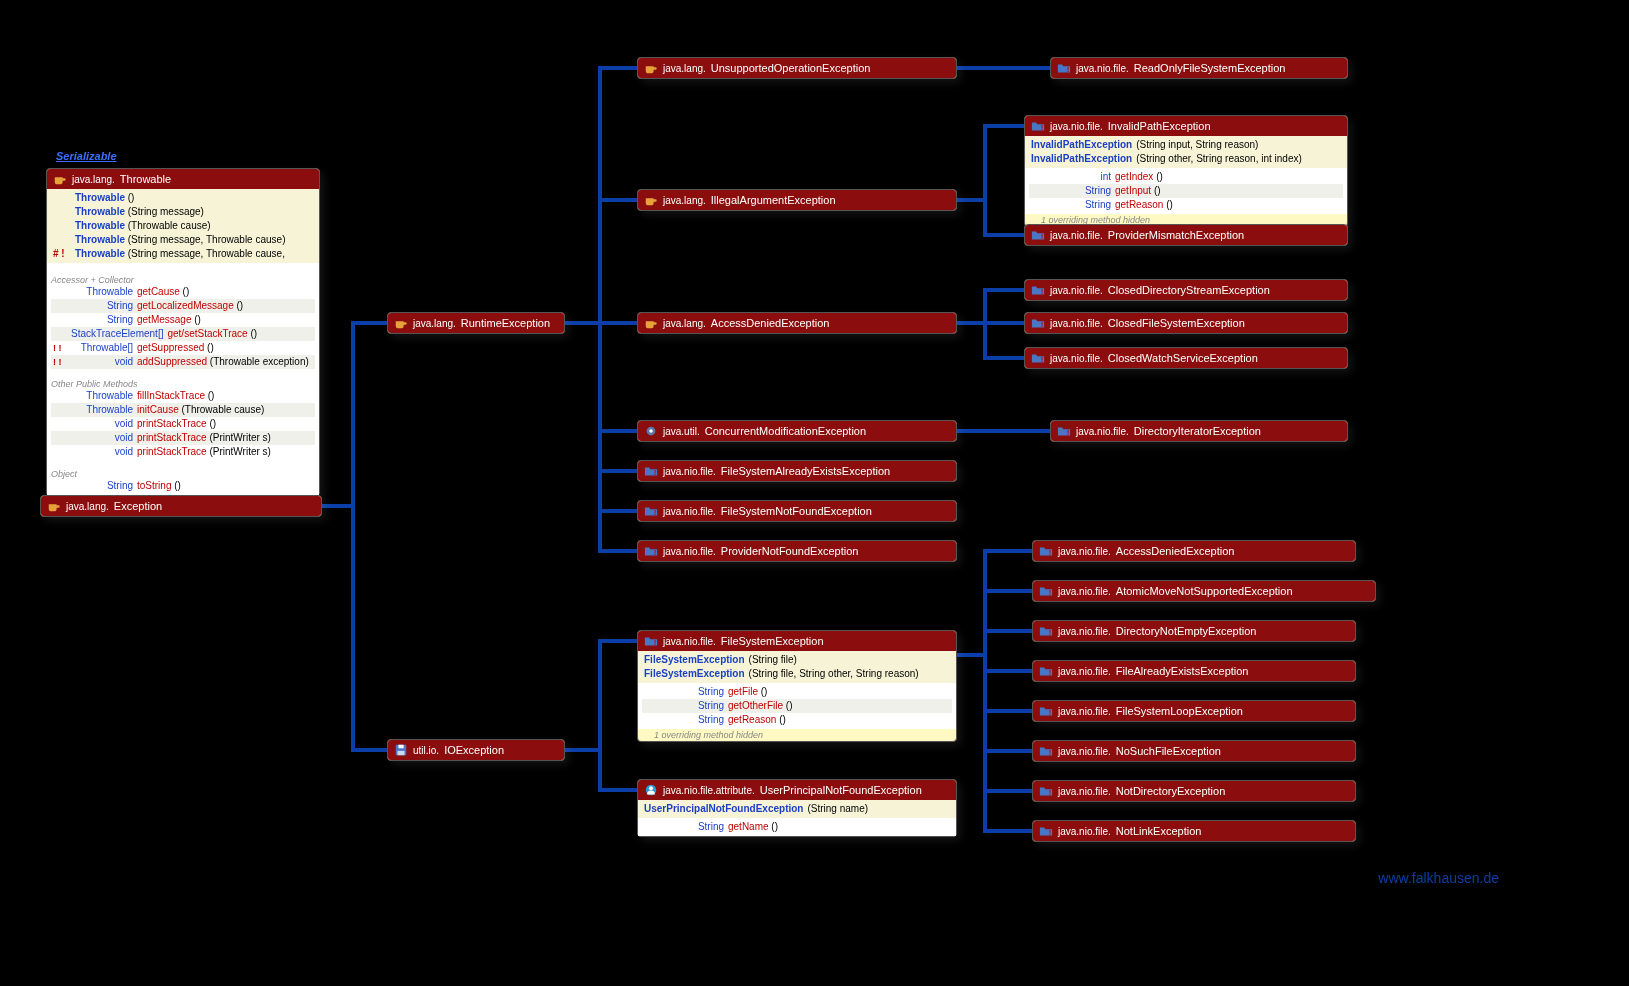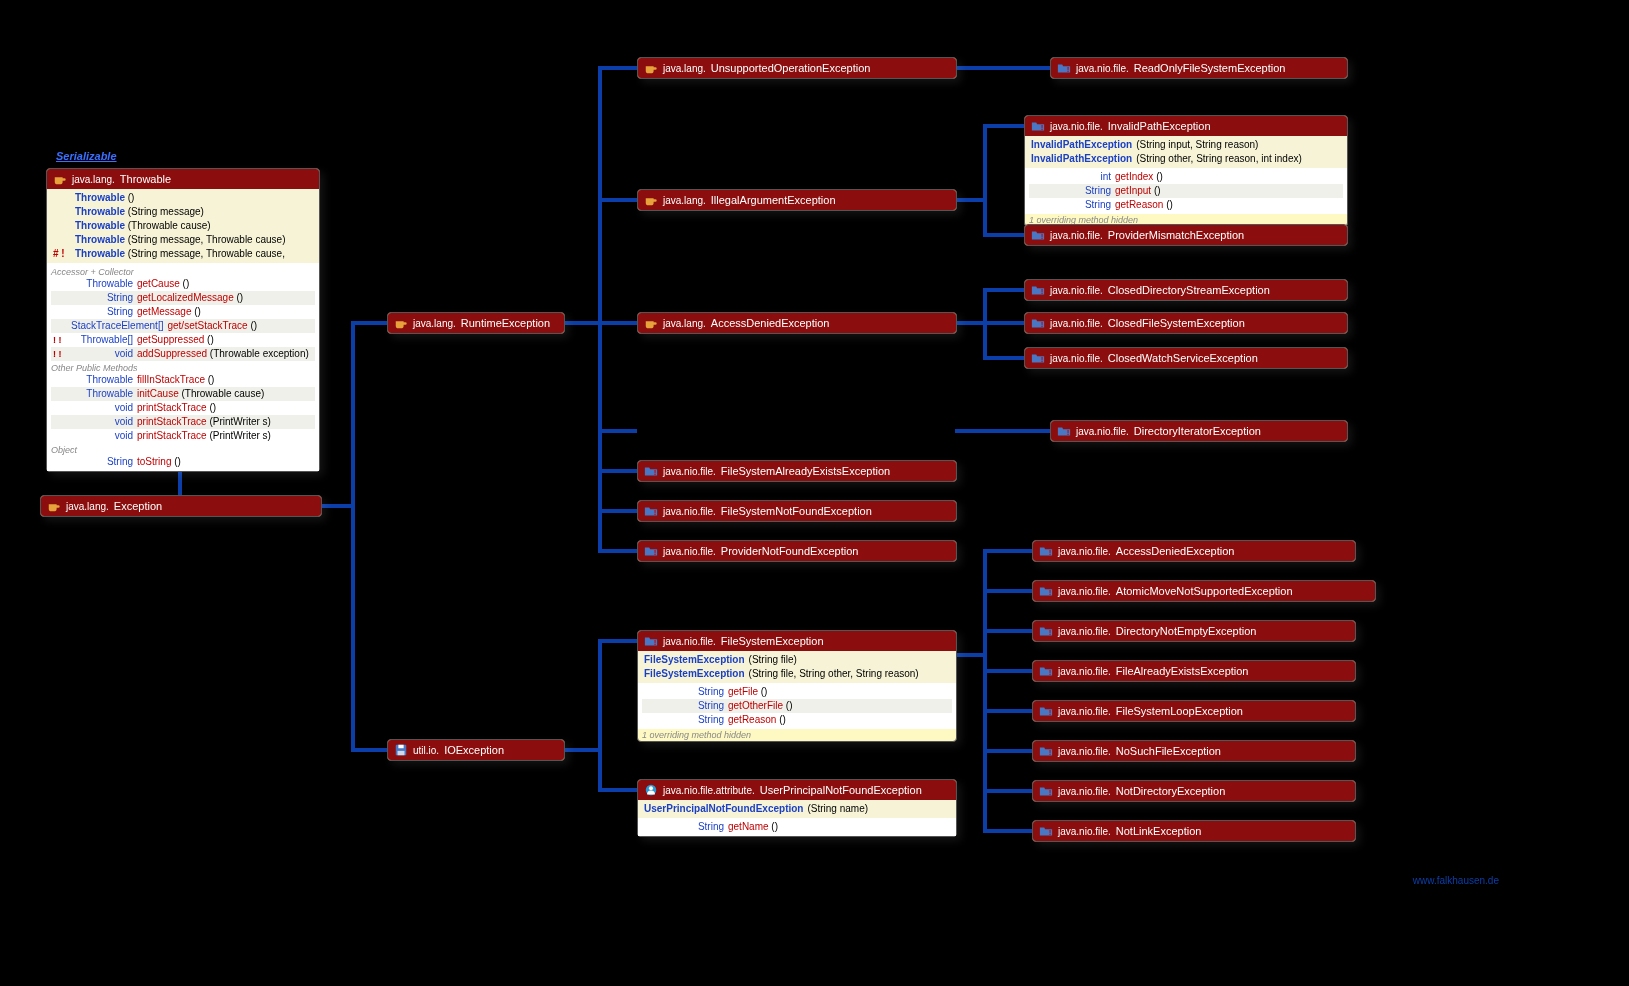--- a/index.html
+++ b/index.html
@@ -3,31 +3,31 @@
 <meta charset="utf-8">
 <style>
 html,body{margin:0;padding:0;background:#000;font-family:Verdana,Arial,sans-serif;font-size:10px;color:#000;overflow:hidden}
 .canvas{position:relative;width:1629px;height:986px}
 .box{position:absolute;background:#fef9c3;border:1px solid #555;border-radius:4px;box-shadow:4px 4px 8px rgba(255,255,255,0.08)}
 .hdr{background:#8b0d0d;color:#fff;padding:3px 6px;border-radius:3px 3px 0 0;display:flex;align-items:center;gap:5px;font-size:11px}
 .hdr.only{border-radius:3px}
 .pkg{font-weight:normal;font-size:10px}
 .cls{font-weight:normal}
 .body{background:#fff;padding:2px 4px;font-size:10px}
-.body .sec-title{color:#888;font-style:italic;font-size:9px;margin-top:2px}
+.body .sec-title{color:#888;font-style:italic;font-size:9px;margin-top:10px}
 .body .row{display:flex;gap:4px;align-items:baseline;padding:0 2px;line-height:14px}
 .body .row.alt{background:#f0f0ea}
 .typecol{text-align:right;min-width:62px;color:#1a3fc7}
 .nm{color:#c00000}
 .kw{color:#1a3fc7}
 .serlink{position:absolute;color:#3a6fff;font-style:italic;font-weight:bold;font-size:11px;text-decoration:underline}
-.credit{position:absolute;color:#0b3ea8;font-size:10px}
+.credit{position:absolute;color:#0b3ea8;font-size:14px}
 svg.icon{width:14px;height:14px;flex:none}
 .cream{background:#f6f3d6}
-.hidden-note{color:#888;font-style:italic;font-size:9px;padding:1px 4px}
+.hidden-note{color:#888;font-style:italic;font-size:9px;padding:1px 16px}
 svg#lines{position:absolute;left:0;top:0}
 .mod{color:#c00000;font-weight:bold;}
 </style>
 </head>
 <body>
 
 <div class="canvas">
 
 <svg id="lines" width="1629" height="986">
   <g stroke="#0b3ea8" stroke-width="4" fill="none">
@@ -227,20 +227,30 @@
     </div>
 <div class="box" style="left:637px;top:312px;width:318px">
       <div class="hdr only">
         <svg class="icon" viewBox="0 0 16 16">
           <path fill="#e7a23b" d="M2 6h9v5a3 3 0 01-3 3H5a3 3 0 01-3-3zM11 7h2a1.5 1.5 0 010 3h-2"></path>
         </svg>
         <span class="pkg">java.lang.</span>
         <span class="cls">AccessDeniedException</span>
       </div>
     </div>
+<div class="box" style="left:637px;top:420px;width:318px">
+      <div class="hdr only">
+        <svg class="icon" viewBox="0 0 16 16">
+          <circle cx="8" cy="8" r="5" fill="#5a79a6"></circle>
+          <circle cx="8" cy="8" r="2" fill="#fff"></circle>
+        </svg>
+        <span class="pkg">java.util.</span>
+        <span class="cls">ConcurrentModificationException</span>
+      </div>
+    </div>
 <div class="box" style="left:637px;top:460px;width:318px">
       <div class="hdr only">
         <svg class="icon" viewBox="0 0 16 16">
           <path fill="#4a77c4" d="M1 4h5l1 2h8v7H1z"></path>
           <text x="11" y="12" font-size="9" fill="#c00" font-weight="bold">!</text>
         </svg>
         <span class="pkg">java.nio.file.</span>
         <span class="cls">FileSystemAlreadyExistsException</span>
       </div>
     </div>

